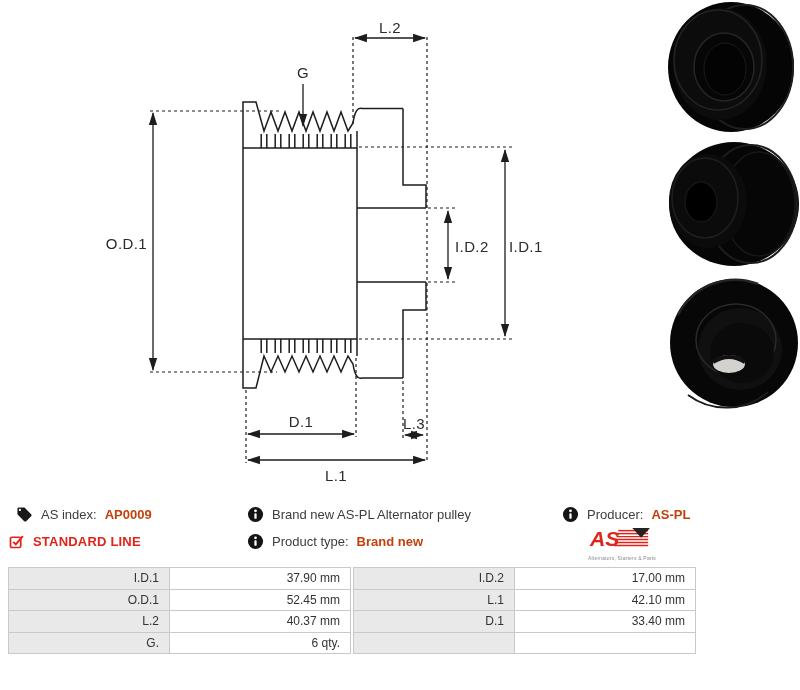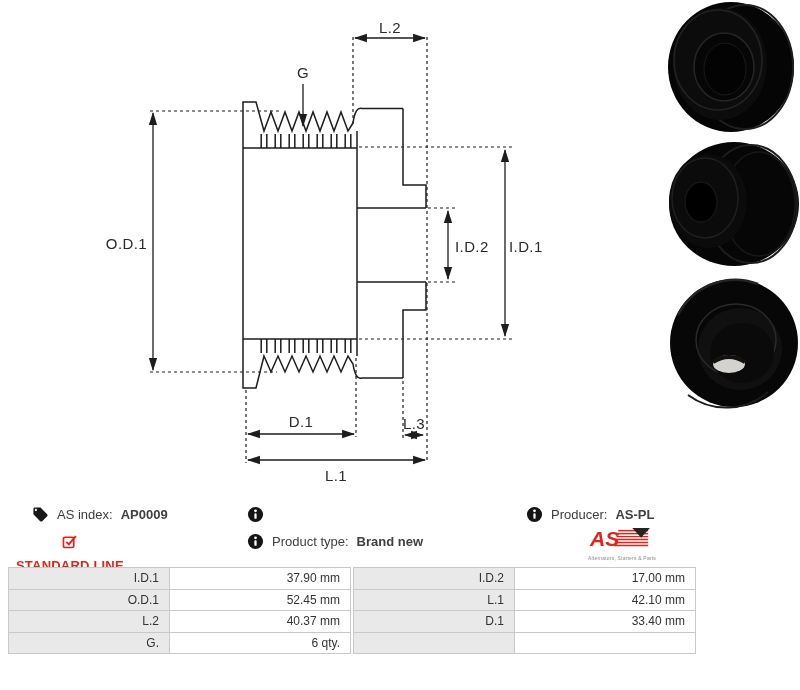--- a/index.html
+++ b/index.html
@@ -12,21 +12,21 @@
   .drawing { position:absolute; left:0; top:0; width:560px; height:500px; }
   .drawing svg text {
     font-family:"Liberation Sans", sans-serif;
     font-size:15px; fill:#2b2b2b; letter-spacing:.4px;
   }
   
   .photos { position:absolute; left:648px; top:0; width:152px; height:415px; }
   
   .info-item { position:absolute; display:flex; align-items:center; gap:8px;
                font-size:13px; color:#3d3d3d; white-space:nowrap; }
-  .info-item b { color:#404040; font-weight:bold; }
+  .info-item b { color:#c2410c; font-weight:bold; }
   .standard { color:var(--red,#e2231a); font-weight:bold; letter-spacing:.2px; }
   .icon16 { width:17px; height:17px; flex:0 0 auto; display:block; }
   
   .as-logo { position:absolute; left:588px; top:528px; width:64px; text-align:left; }
   .as-logo .tagline { font-size:5px; color:#8a8a8a; letter-spacing:.2px; margin-top:1px; white-space:nowrap; }
   
   .spec-wrap { position:absolute; left:8px; top:567px; display:flex; }
   table.spec { border-collapse:collapse; table-layout:fixed; }
   table.spec + table.spec { margin-left:2px; }
   table.spec td {
@@ -133,55 +133,56 @@
         <ellipse cx="92" cy="349" rx="42" ry="41" fill="#101010"></ellipse>
         <ellipse cx="88" cy="340" rx="40" ry="36" fill="none" stroke="#2a2a2a" stroke-width="1.5"></ellipse>
         <ellipse cx="94" cy="353" rx="32" ry="30" fill="#0a0a0a"></ellipse>
         <ellipse cx="81" cy="364" rx="16" ry="9" fill="#d4d2ce"></ellipse>
         <path d="M65,362 Q81,352 97,362" fill="none" stroke="#111111" stroke-width="4"></path>
         <path d="M40,395 A64,64 0 0 0 120,392" fill="none" stroke="#1c1c1c" stroke-width="2"></path>
       </g>
     </svg>
   </div>
 
-  <div class="info-item" style="left:32px; top:506px;">
+  <div class="info-item" style="left:16px; top:506px;">
     <svg class="icon16" viewBox="0 0 24 24">
       <path fill="#181818" fill-rule="evenodd" d="M21.41 11.58l-9-9C12.05 2.22 11.55 2 11 2H4c-1.1 0-2 .9-2 2v7c0 .55.22 1.05.59 1.42l9 9c.36.36.86.58 1.41.58.55 0 1.05-.22 1.41-.59l7-7c.37-.36.59-.86.59-1.41 0-.55-.23-1.06-.59-1.42zM5.5 7C4.67 7 4 6.33 4 5.5S4.67 4 5.5 4 7 4.67 7 5.5 6.33 7 5.5 7z"></path>
     </svg>
     <span>AS index:</span>
     <b>AP0009</b>
   </div>
 
-  <div class="info-item" style="left:16px; top:533px;flex-direction:column;">
+  <div class="info-item" style="left:8px; top:533px;">
     <svg class="icon16" viewBox="0 0 24 24">
       <rect x="3.5" y="6" width="14.5" height="14.5" rx="2.2" fill="none" stroke="#e2231a" stroke-width="2.4"></rect>
       <polyline points="7.5,12.5 11,16 21,4.5" fill="none" stroke="#e2231a" stroke-width="2.8"></polyline>
     </svg>
     <span class="standard">STANDARD LINE</span>
   </div>
 
   <div class="info-item" style="left:247px; top:506px;">
     <svg class="icon16" viewBox="0 0 18 18">
       <circle cx="9" cy="9" r="8" fill="#141414"></circle>
       <circle cx="9" cy="5.1" r="1.5" fill="#fff"></circle>
       <rect x="7.8" y="7.6" width="2.4" height="6" rx="1" fill="#fff"></rect>
     </svg>
+    <span>Brand new AS-PL Alternator pulley</span>
   </div>
 
   <div class="info-item" style="left:247px; top:533px;gap:8px;">
     <svg class="icon16" viewBox="0 0 18 18">
       <circle cx="9" cy="9" r="8" fill="#141414"></circle>
       <circle cx="9" cy="5.1" r="1.5" fill="#fff"></circle>
       <rect x="7.8" y="7.6" width="2.4" height="6" rx="1" fill="#fff"></rect>
     </svg>
     <span>Product type:</span>
     <b>Brand new</b>
   </div>
 
-  <div class="info-item" style="left:526px; top:506px;">
+  <div class="info-item" style="left:562px; top:506px;">
     <svg class="icon16" viewBox="0 0 18 18">
       <circle cx="9" cy="9" r="8" fill="#141414"></circle>
       <circle cx="9" cy="5.1" r="1.5" fill="#fff"></circle>
       <rect x="7.8" y="7.6" width="2.4" height="6" rx="1" fill="#fff"></rect>
     </svg>
     <span>Producer:</span>
     <b>AS-PL</b>
   </div>
 
   <div class="as-logo">

